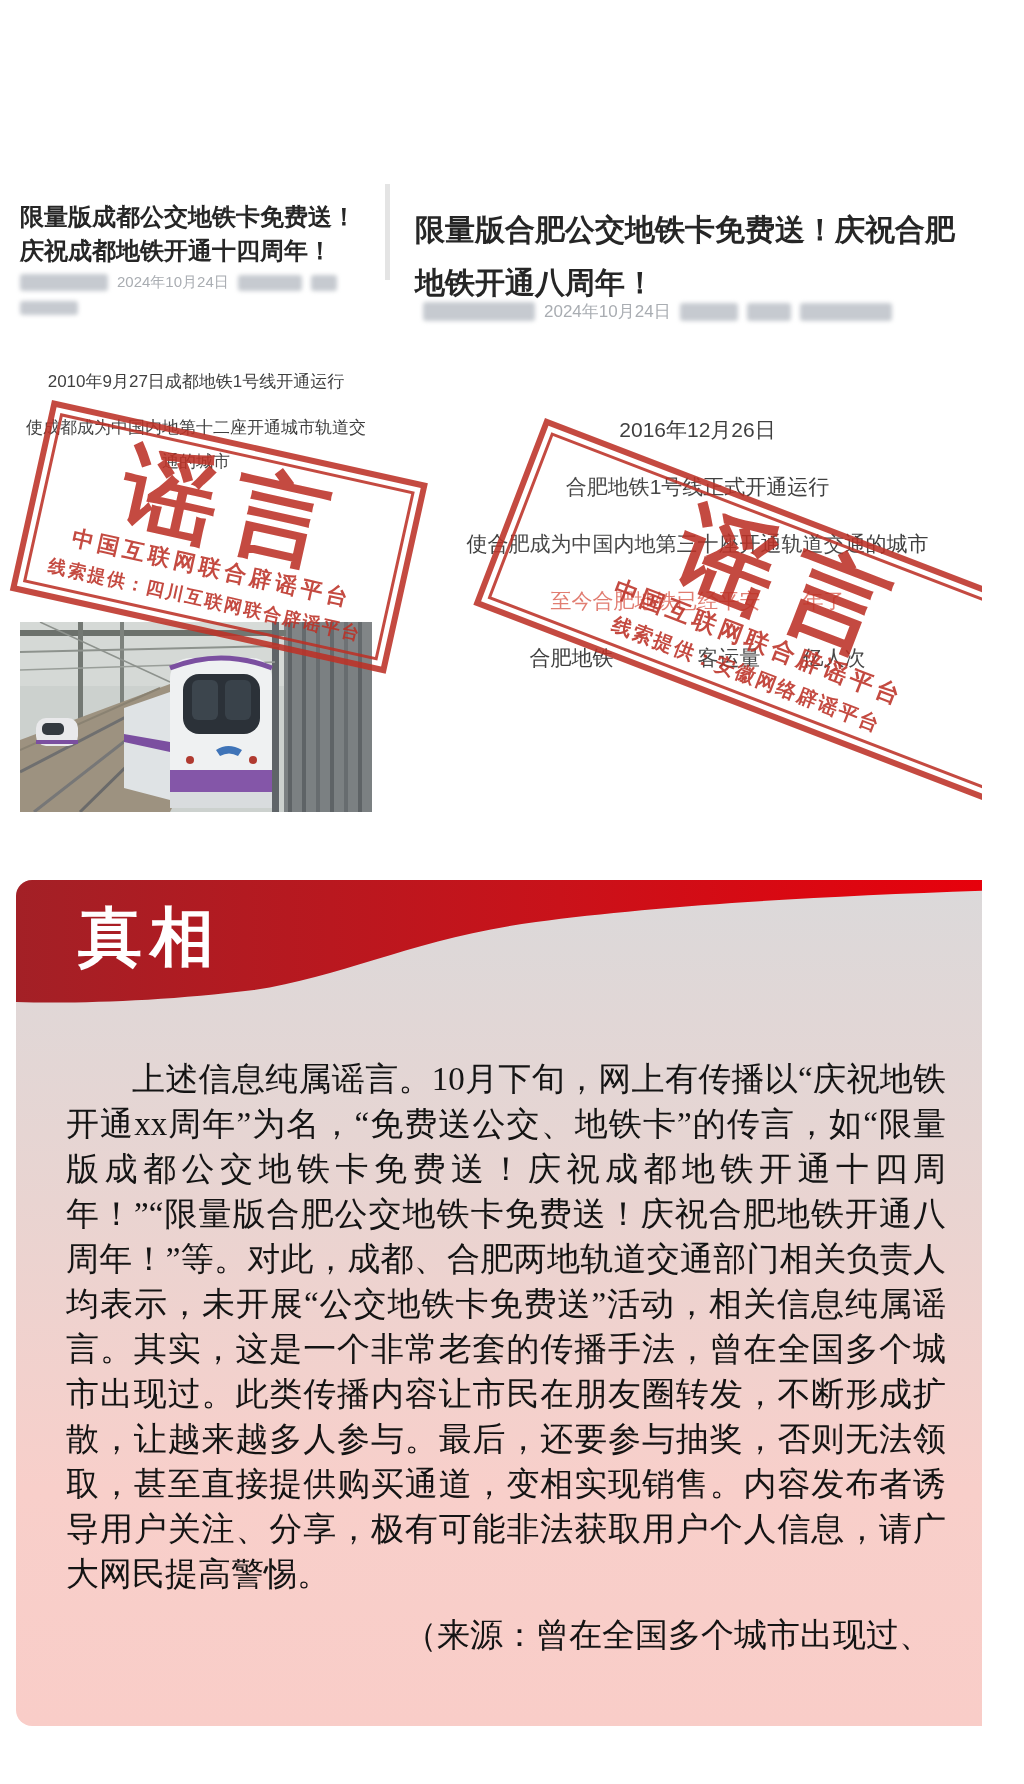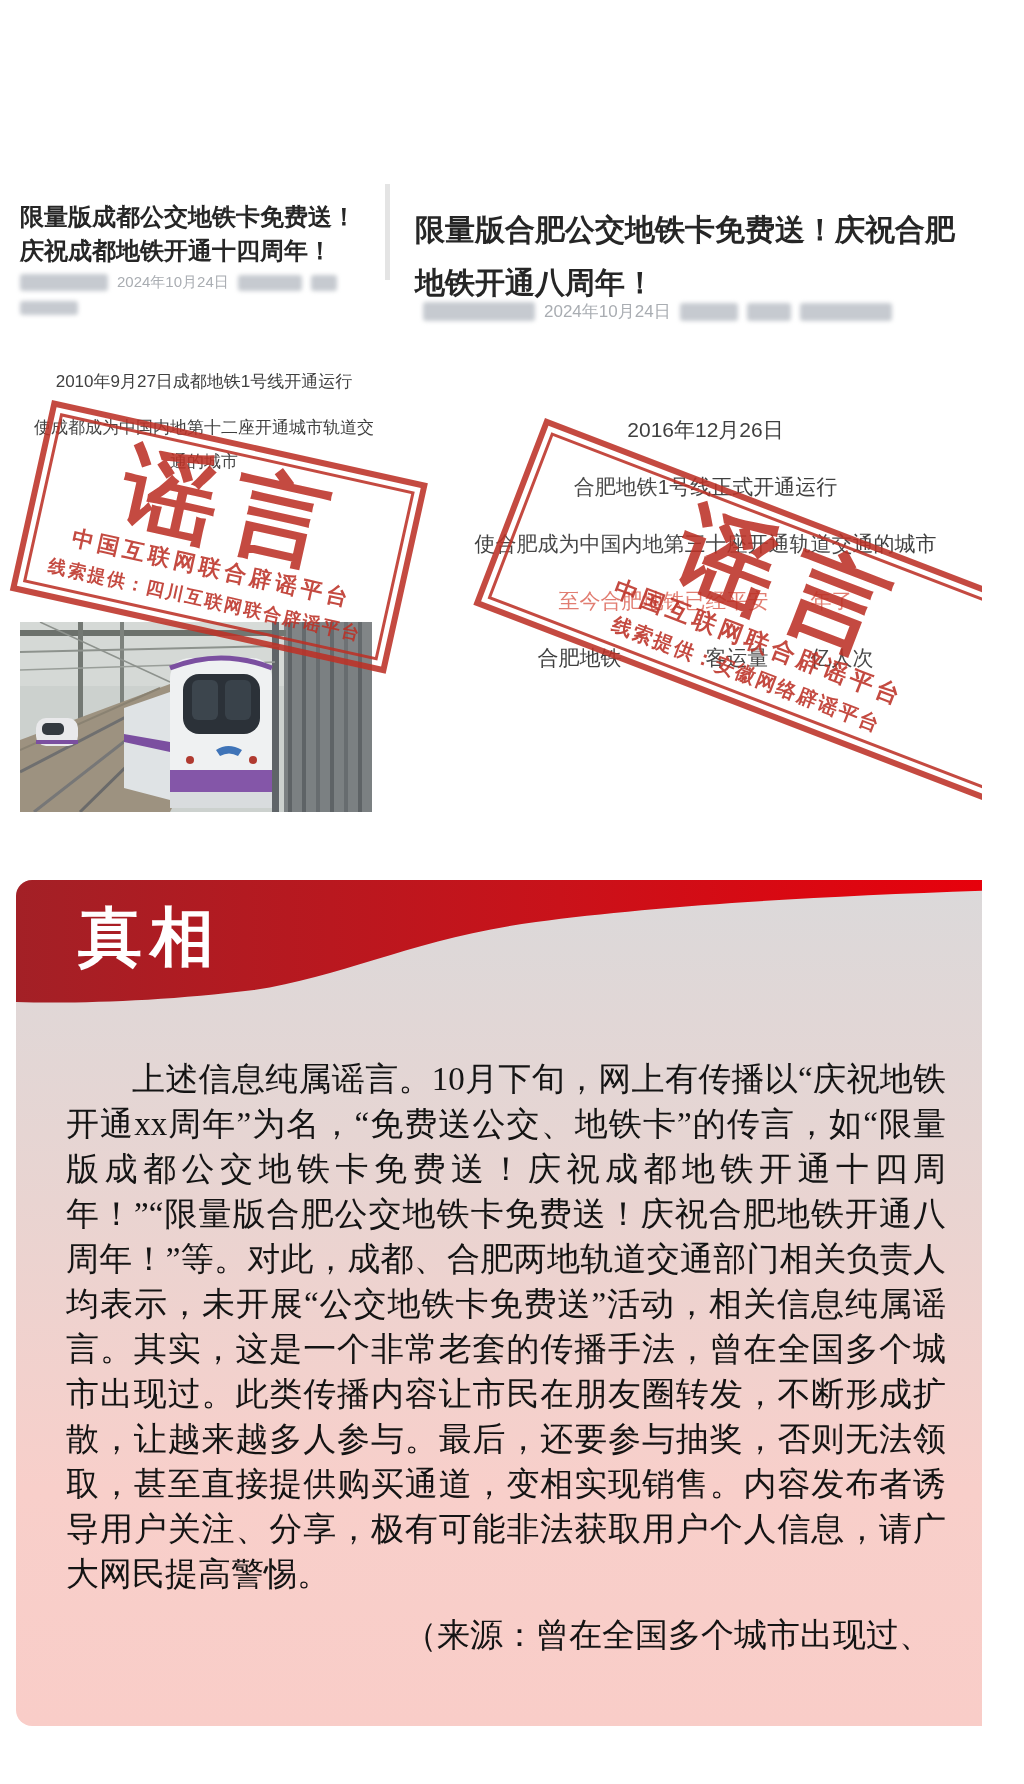--- a/index.html
+++ b/index.html
@@ -29,21 +29,21 @@
 
   .meta-row{position:absolute;display:flex;align-items:center;gap:9px;}
   #post-left .meta-row1{top:93px;left:0;}
   #post-left .meta-row2{top:121px;left:0;}
   #post-right .meta-row1{top:122px;left:38px;}
   .redacted{background:#c6cad0;border-radius:3px;filter:blur(2px);display:inline-block;}
   .meta-date{color:var(--meta-gray);white-space:nowrap;}
   #post-left .meta-date{font-size:15px;}
   #post-right .meta-date{font-size:17px;}
 
-  .post-body{position:absolute;left:8px;width:100%;text-align:center;color:var(--body-gray);}
+  .post-body{position:absolute;left:0;width:100%;text-align:center;color:var(--body-gray);}
   #post-left .post-body{top:185px;font-size:17px;line-height:34px;}
   #post-right .post-body{top:237px;font-size:21px;line-height:30px;}
   .post-body .bline{margin:0 0 12px 0;}
   #post-right .post-body .bline{margin:0 0 27px 0;}
   .bline.pink{color:var(--pink-line);}
 
   
   .stamp{position:absolute;box-sizing:border-box;border:6px solid var(--stamp);
          padding:5px;opacity:.88;transform-origin:top left;z-index:5;background:rgba(255,255,255,.05);}
   .stamp-inner{box-sizing:border-box;border:3px solid var(--stamp);width:100%;height:100%;

